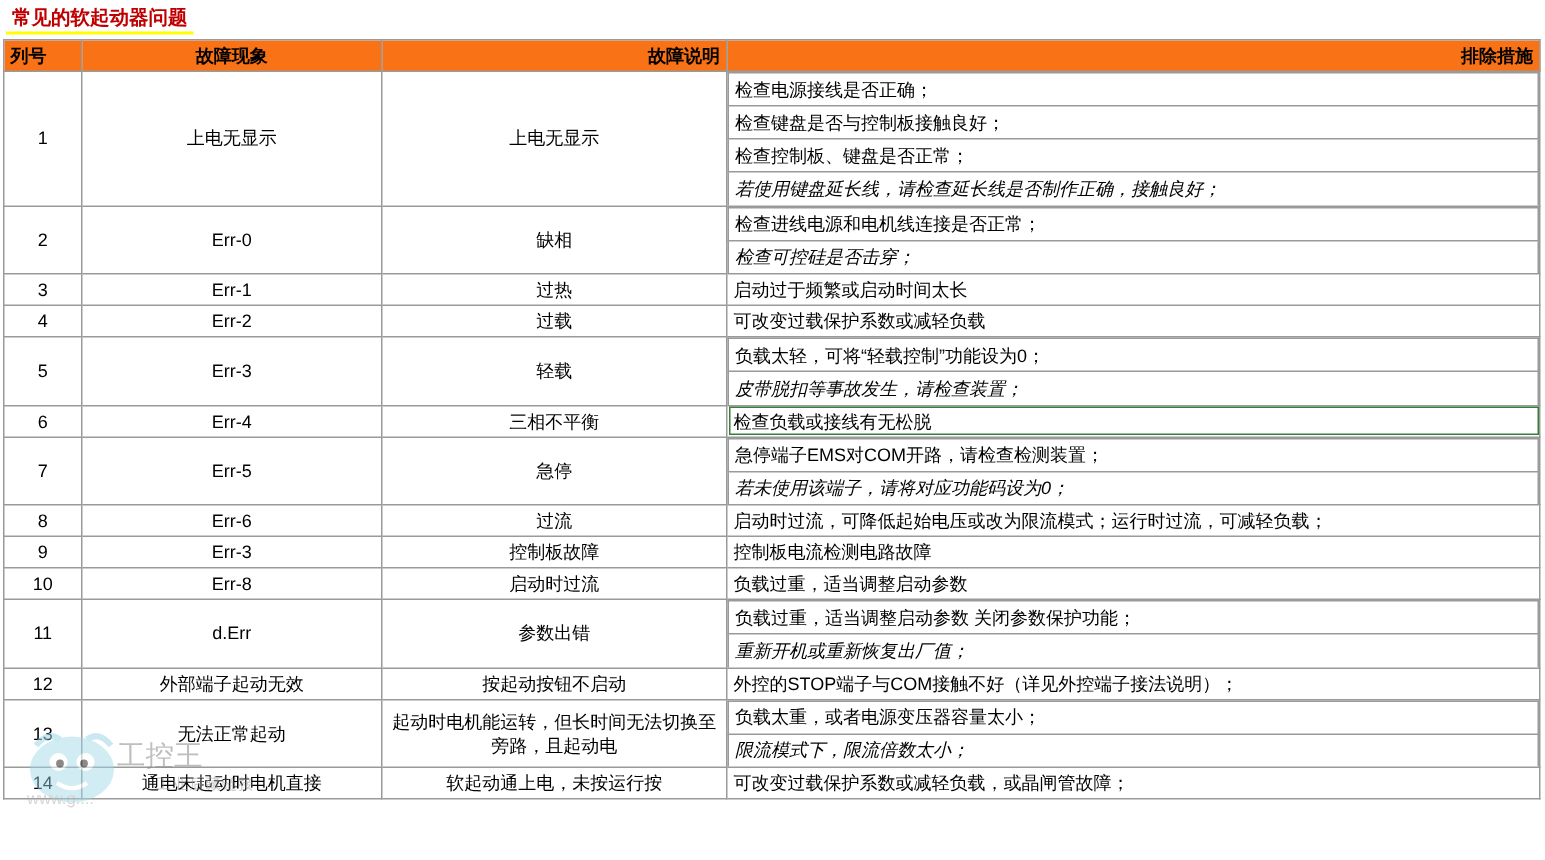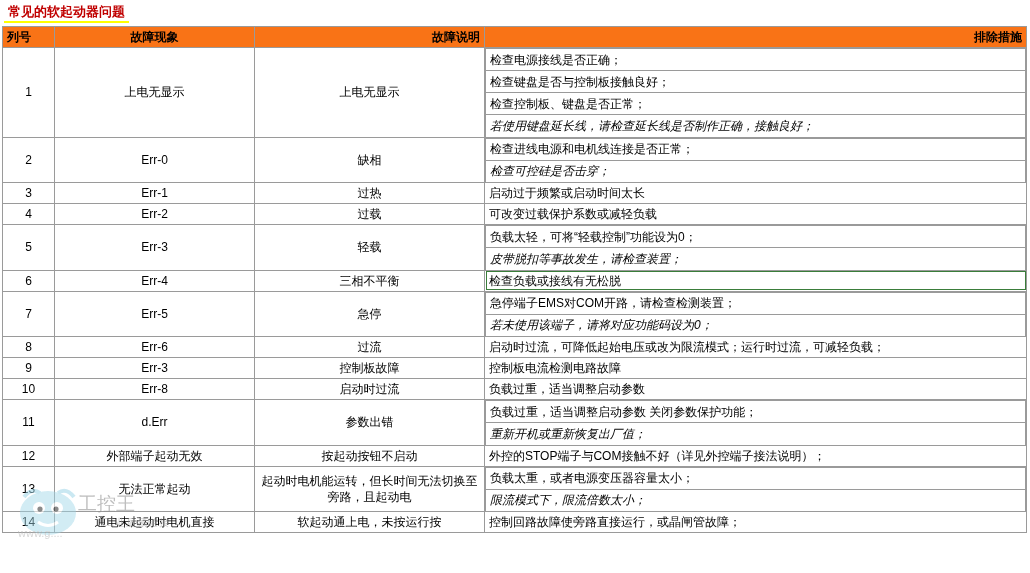--- a/index.html
+++ b/index.html
@@ -307,21 +307,21 @@
                 </tr>
             </tbody>
           </table>
         </td>
       </tr>
 
       <tr>
         <td class="c-no">14</td>
         <td class="c-phen">通电未起动时电机直接</td>
         <td class="c-desc">软起动通上电，未按运行按</td>
-        <td class="c-fix">控制回路故障使旁路直接运行，或晶闸管故障；</td>
+        <td class="c-fix">可改变过载保护系数或减轻负载，或晶闸管故障；</td>
       </tr>
 
     </tbody>
   </table>
 
   <div class="watermark">
     <svg width="62" height="56" viewBox="0 0 62 56">
       <ellipse cx="30" cy="30" rx="28" ry="22" fill="#9fd6e8" opacity="0.85"></ellipse>
       <circle cx="21" cy="25" r="6" fill="#ffffff"></circle>
       <circle cx="39" cy="25" r="6" fill="#ffffff"></circle>

